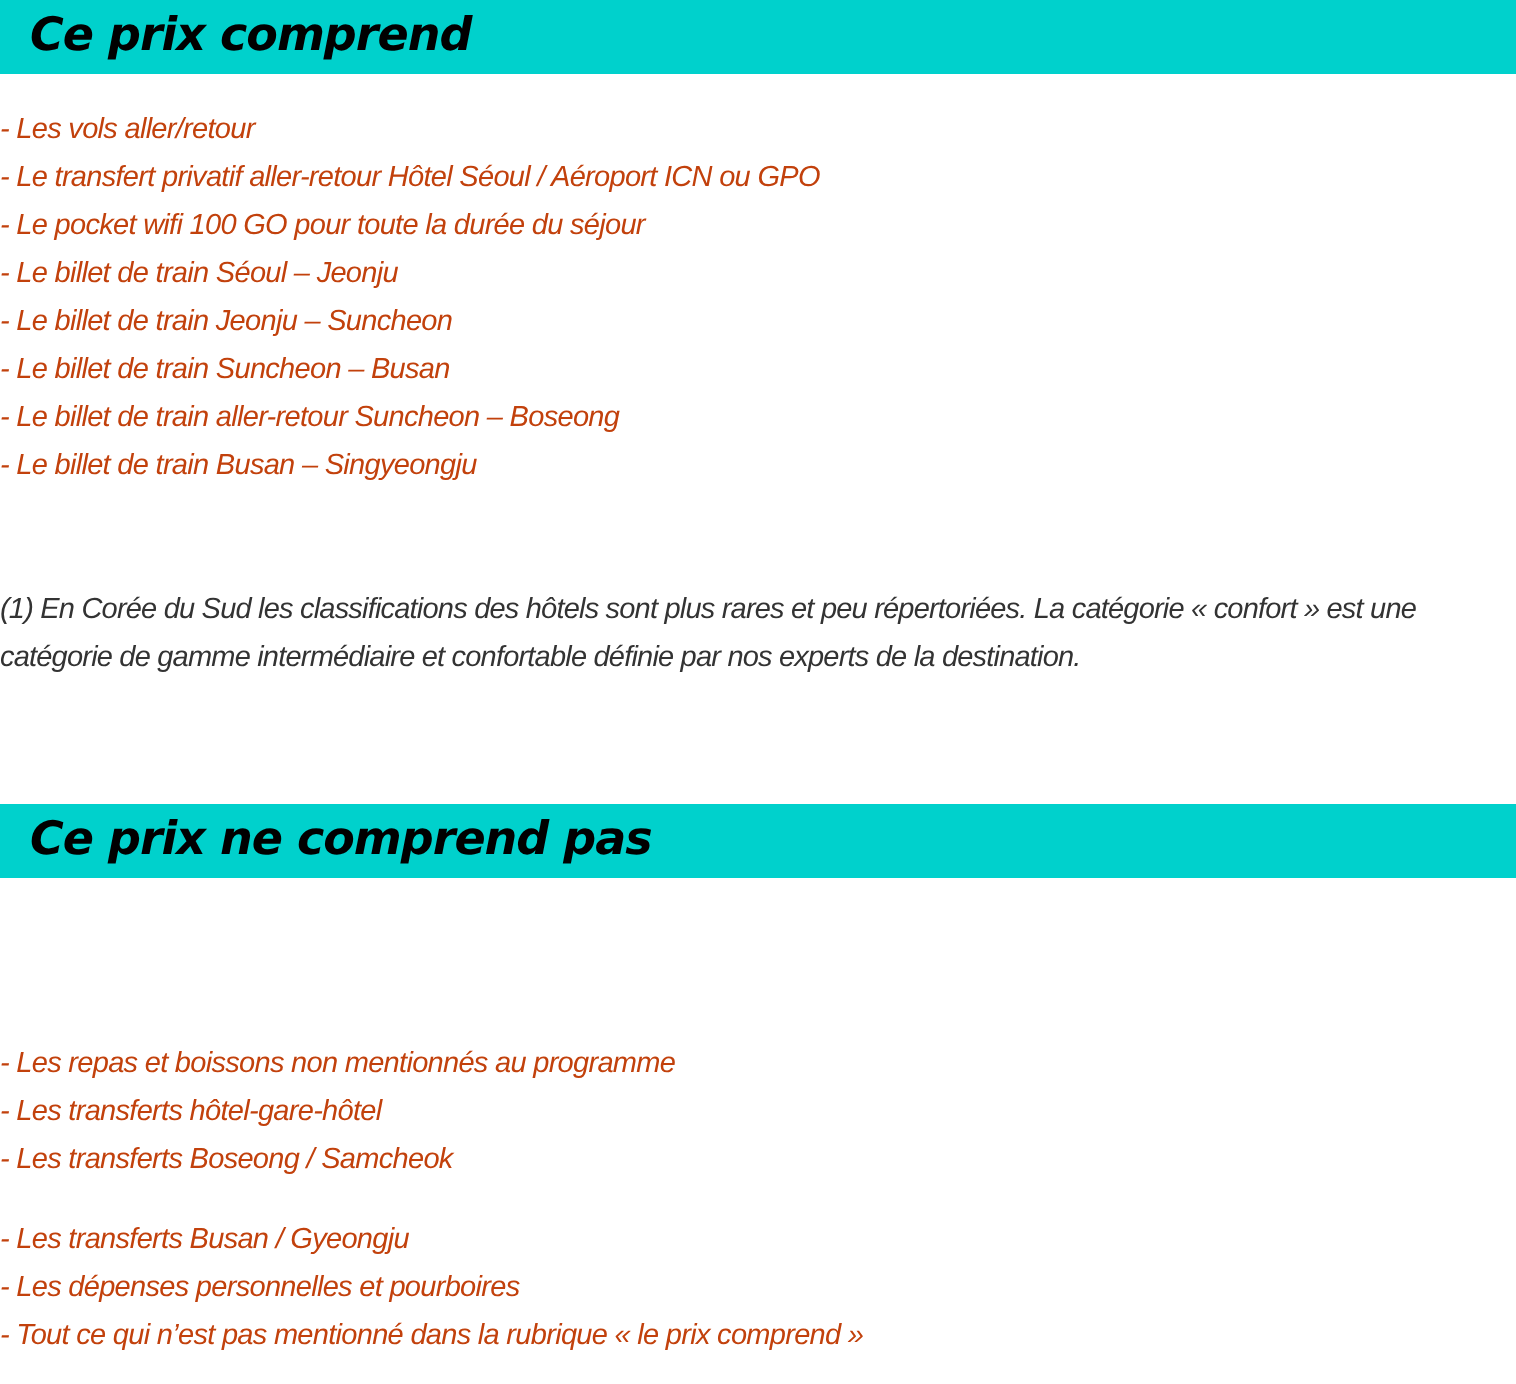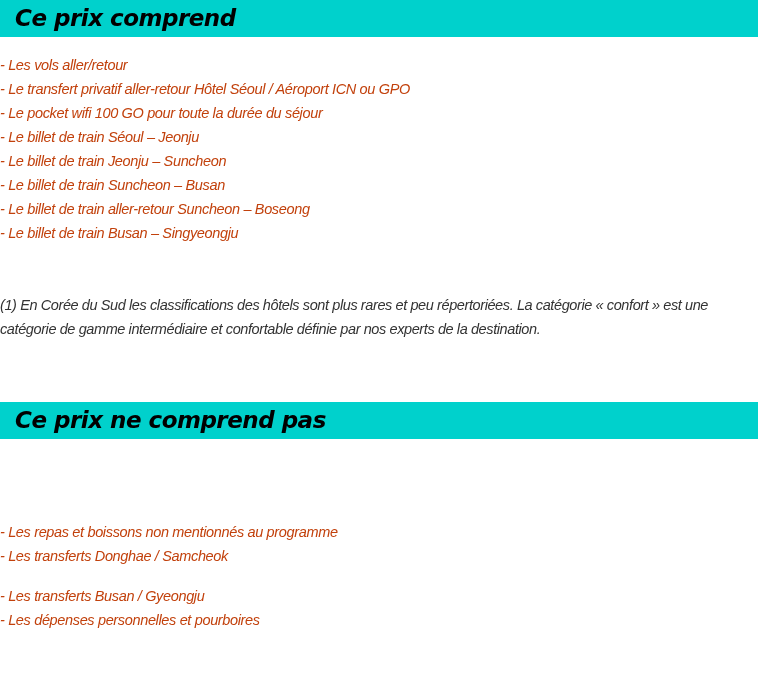--- a/index.html
+++ b/index.html
@@ -50,17 +50,19 @@
 </ul>
 
 <p class="note" style="top:293px;">(1) En Corée du Sud les classifications des hôtels sont plus rares et peu répertoriées. La catégorie « confort » est une catégorie de gamme intermédiaire et confortable définie par nos experts de la destination.</p>
 
 <div class="section-header" style="top:402px;">
   <h2>Ce prix ne comprend pas</h2>
 </div>
 
 <ul class="list" style="top:488px;margin-top:32px;">
   <li>- Les repas et boissons non mentionnés au programme</li>
-  <li>- Les transferts Donghae / Samcheok</li>
+  <li>- Les transferts hôtel-gare-hôtel</li>
+  <li>- Les transferts Boseong / Samcheok</li>
   <li class="gap"></li>
   <li>- Les transferts Busan / Gyeongju</li>
   <li>- Les dépenses personnelles et pourboires</li>
+  <li>- Tout ce qui n’est pas mentionné dans la rubrique « le prix comprend »</li>
 </ul>
 
 </body></html>

